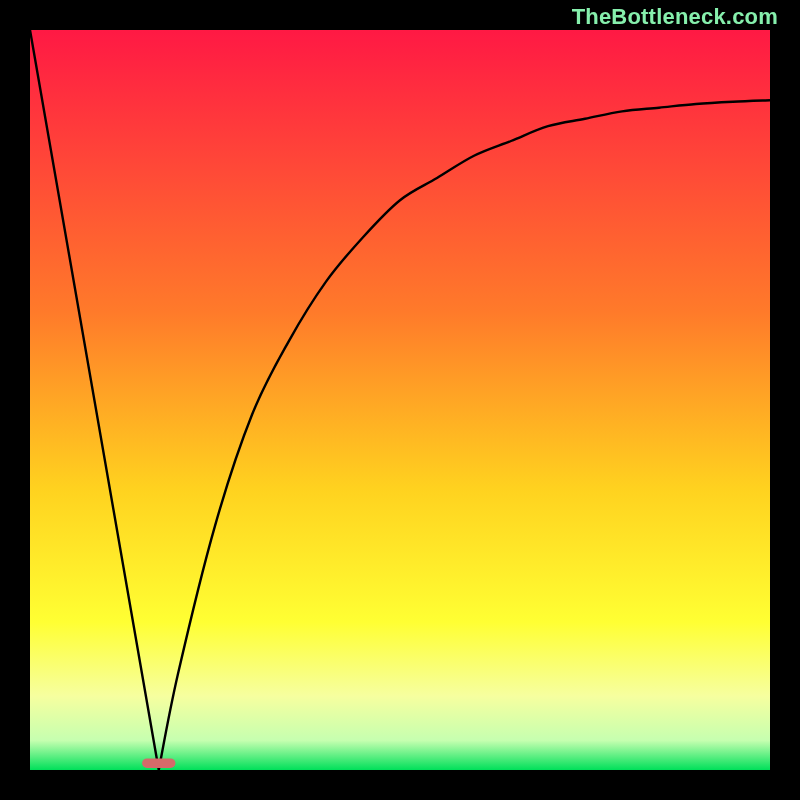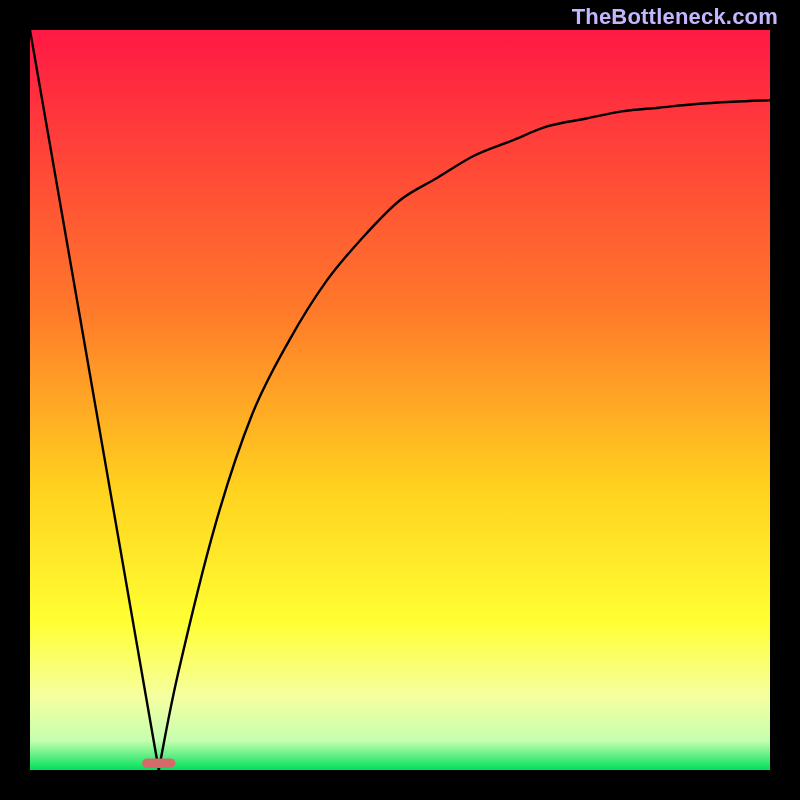--- a/index.html
+++ b/index.html
@@ -23,21 +23,21 @@
     position: absolute;
     left: 30px;
     top: 30px;
     width: 740px;
     height: 740px;
   }
   .watermark {
     position: absolute;
     top: 4px;
     right: 22px;
-    color: #c4b5fd;
+    color: #86efac;
     font-weight: bold;
     font-size: 22px;
     letter-spacing: 0.2px;
     font-family: Arial, Helvetica, sans-serif;
   }
   svg { display: block; }
 </style>
 </head>
 <body>
 

